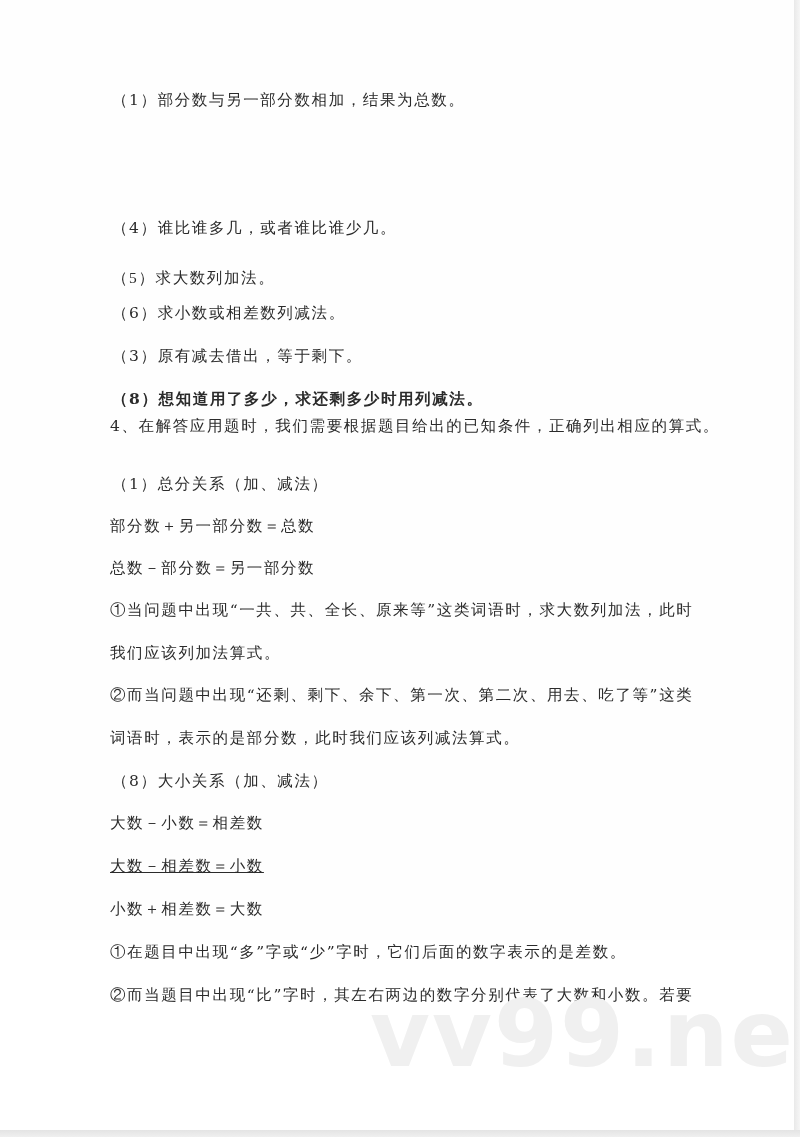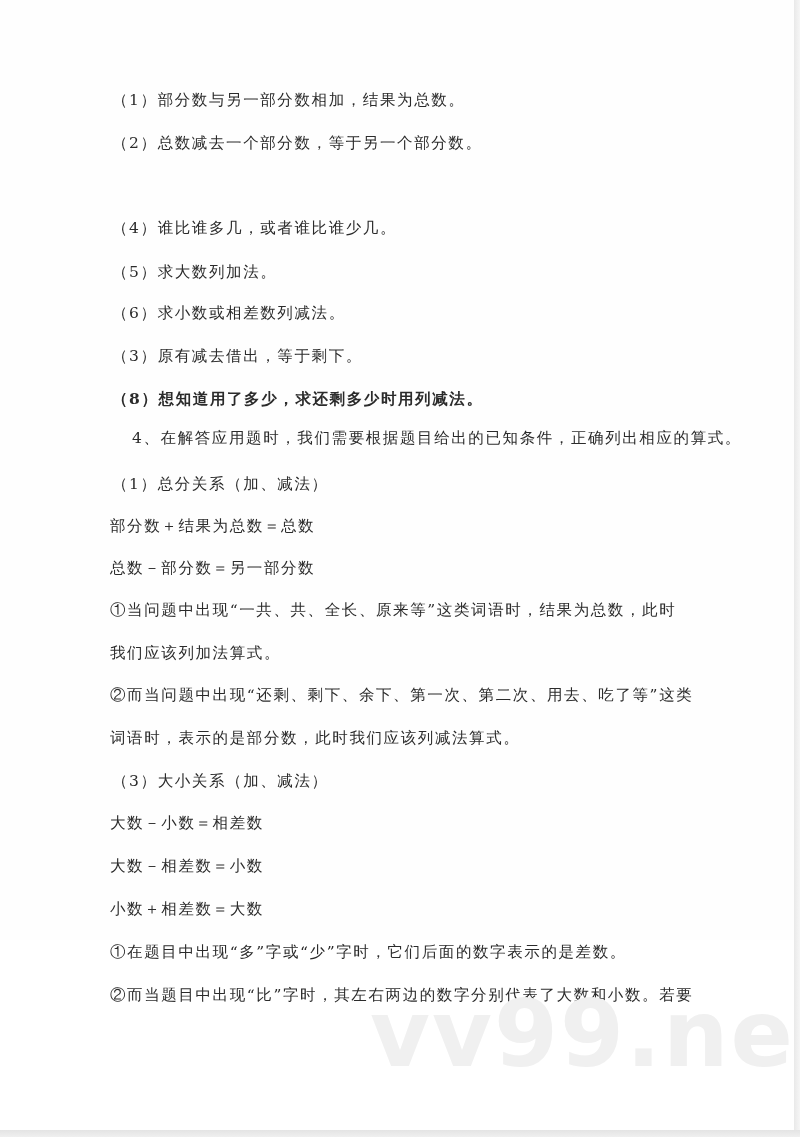--- a/index.html
+++ b/index.html
@@ -64,40 +64,39 @@
       white-space: nowrap;
       user-select: none;
     }
   </style>
 </head>
 <body>
 
 <div class="page">
 
   <div class="line indent" style="top:90px;">（1）部分数与另一部分数相加，结果为总数。</div>
-  <div class="line indent" style="top:133px;">（2）总数减去一个部分数，等于另一个部分数。</div>
   <div class="line indent" style="top:218px;">（4）谁比谁多几，或者谁比谁少几。</div>
-  <div class="line indent" style="top:262px;">（5）求大数列加法。</div>
+  <div class="line indent" style="top:268px;font-family:Liberation Serif, serif;">（5）求大数列加法。</div>
   <div class="line indent" style="top:303px;">（6）求小数或相差数列减法。</div>
   <div class="line indent" style="top:346px;">（3）原有减去借出，等于剩下。</div>
   <div class="line indent" style="top:389px;font-weight:bold;">（8）想知道用了多少，求还剩多少时用列减法。</div>
 
-  <div class="line" style="top:428px;margin-left:22px;">4、在解答应用题时，我们需要根据题目给出的已知条件，正确列出相应的算式。</div>
+  <div class="line" style="top:416px;">4、在解答应用题时，我们需要根据题目给出的已知条件，正确列出相应的算式。</div>
 
   <div class="line indent" style="top:474px;">（1）总分关系（加、减法）</div>
-  <div class="line" style="top:516px;">部分数＋结果为总数＝总数</div>
+  <div class="line" style="top:516px;">部分数＋另一部分数＝总数</div>
   <div class="line" style="top:558px;">总数－部分数＝另一部分数</div>
-  <div class="line" style="top:600px;">①当问题中出现“一共、共、全长、原来等”这类词语时，结果为总数，此时</div>
+  <div class="line" style="top:600px;">①当问题中出现“一共、共、全长、原来等”这类词语时，求大数列加法，此时</div>
   <div class="line" style="top:643px;">我们应该列加法算式。</div>
   <div class="line" style="top:685px;">②而当问题中出现“还剩、剩下、余下、第一次、第二次、用去、吃了等”这类</div>
   <div class="line" style="top:728px;">词语时，表示的是部分数，此时我们应该列减法算式。</div>
 
-  <div class="line indent" style="top:771px;">（3）大小关系（加、减法）</div>
+  <div class="line indent" style="top:771px;">（8）大小关系（加、减法）</div>
   <div class="line" style="top:813px;">大数－小数＝相差数</div>
-  <div class="line" style="top:856px;">大数－相差数＝小数</div>
+  <div class="line" style="top:856px;text-decoration:underline;">大数－相差数＝小数</div>
   <div class="line" style="top:899px;">小数＋相差数＝大数</div>
   <div class="line" style="top:942px;">①在题目中出现“多”字或“少”字时，它们后面的数字表示的是差数。</div>
   <div class="line" style="top:985px;text-align:right;">②而当题目中出现“比”字时，其左右两边的数字分别代表了大数和小数。若要</div>
 
   <div class="watermark">vv99.net</div>
 </div>
 
 <div class="edge-right"></div>
 <div class="edge-bottom"></div>
 

